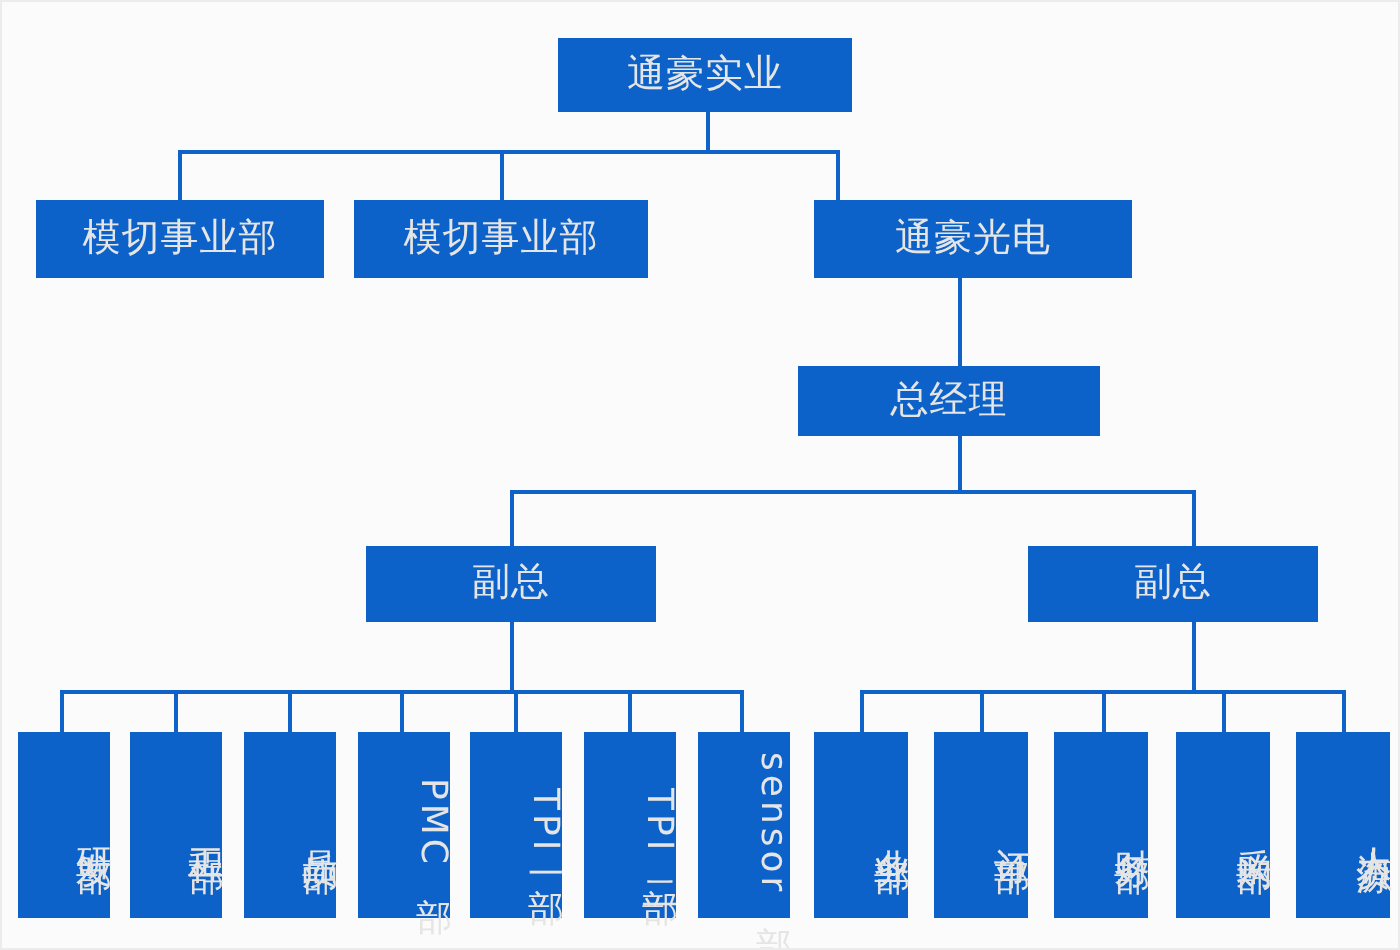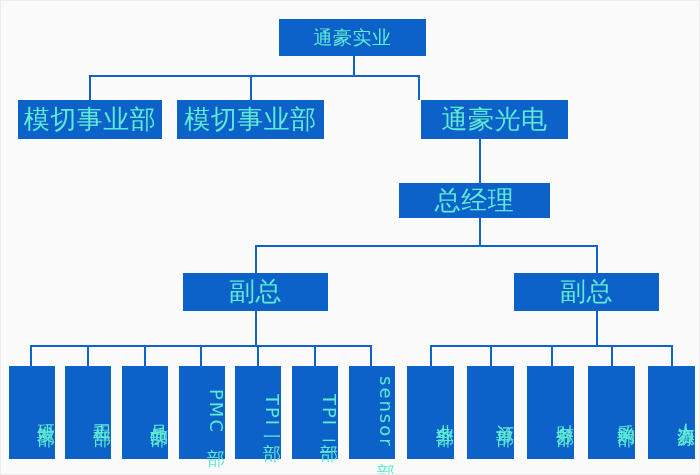--- a/index.html
+++ b/index.html
@@ -27,32 +27,32 @@
     position: absolute;
     background: #0f62c8;
   }
   .line-v { width: 2px; }
   .line-h { height: 2px; }
 
   
   .node {
     position: absolute;
     background: #0d62c9;
-    color: #5eead4;
+    color: #e5e5e5;
     display: flex;
     align-items: center;
     justify-content: center;
     box-sizing: border-box;
     text-align: center;
     line-height: 1.05;
     letter-spacing: 0.5px;
     white-space: nowrap;
   }
   .node-h {           
-    font-size: 26px;
+    font-size: 19px;
   }
   .node-root { font-size: 19px; }
   .node-v {           
     writing-mode: vertical-rl;
     text-orientation: upright;
     font-size: 18px;
     letter-spacing: 2px;
     padding-top: 6px;
     padding-bottom: 6px;
     align-items: flex-start;
@@ -70,21 +70,21 @@
 
   <div class="line line-v" style="left:352px; top:55px; width:2px; height:20px;"></div>
 
   <div class="line line-h" style="left:88px; top:74px; width:331px; height:2px;"></div>
   <div class="line line-v" style="left:88px; top:74px; width:2px; height:25px;"></div>
   <div class="line line-v" style="left:249px; top:74px; width:2px; height:25px;"></div>
   <div class="line line-v" style="left:417px; top:74px; width:2px; height:25px;"></div>
 
   <div class="node node-h" style="left:17px; top:99px; width:144px; height:39px;">模切事业部</div>
   <div class="node node-h" style="left:176px; top:99px; width:147px; height:39px;">模切事业部</div>
-  <div class="node node-h" style="left:420px; top:99px; width:147px; height:39px;">通豪光电</div>
+  <div class="node node-h" style="left:406px; top:99px; width:159px; height:39px;">通豪光电</div>
 
   <div class="line line-v" style="left:478px; top:138px; width:2px; height:45px;"></div>
 
   <div class="node node-h" style="left:398px; top:182px; width:151px; height:35px;">总经理</div>
 
   <div class="line line-v" style="left:478px; top:217px; width:2px; height:28px;"></div>
 
   <div class="line line-h" style="left:254px; top:244px; width:343px; height:2px;"></div>
   <div class="line line-v" style="left:254px; top:244px; width:2px; height:29px;"></div>
   <div class="line line-v" style="left:595px; top:244px; width:2px; height:29px;"></div>

